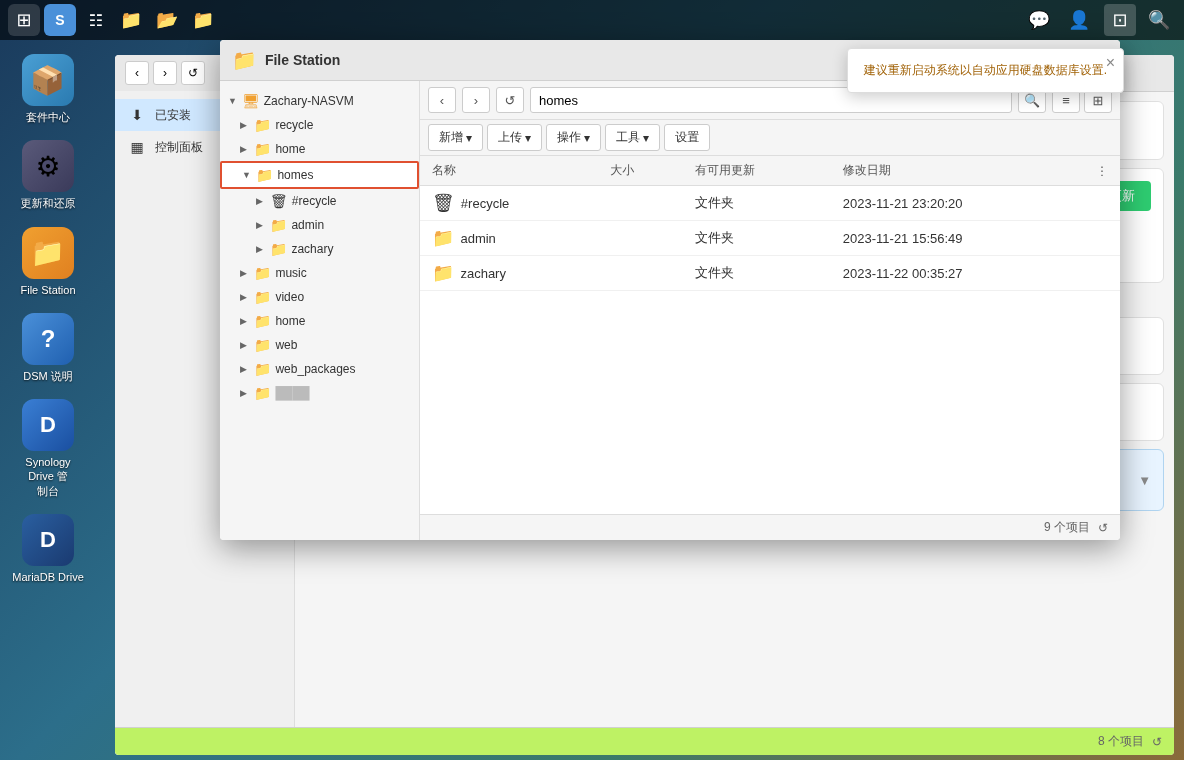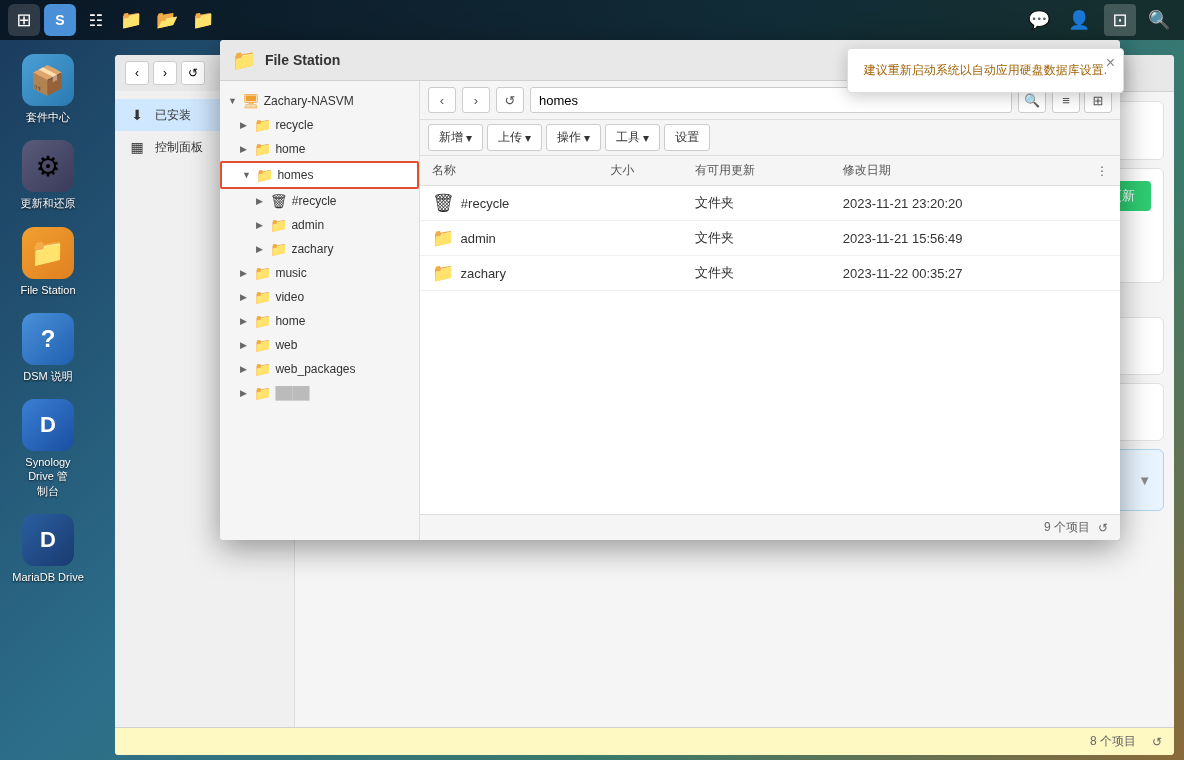--- a/index.html
+++ b/index.html
@@ -236,29 +236,29 @@
       gap: 12px;
     }
 
     
     .pkg-status-bar {
       position: absolute;
       bottom: 0;
       left: 0;
       right: 0;
       height: 28px;
-      background: #fef9c3;
+      background: #bef264;
       border-top: 1px solid #d0d0d0;
       display: flex;
       align-items: center;
       justify-content: flex-end;
       padding: 0 12px;
       font-size: 12px;
       color: #666;
-      gap: 16px;
+      gap: 8px;
     }
 
     
     .file-station {
       position: absolute;
       top: 40px;
       left: 220px;
       width: 900px;
       height: 500px;
       background: white;

